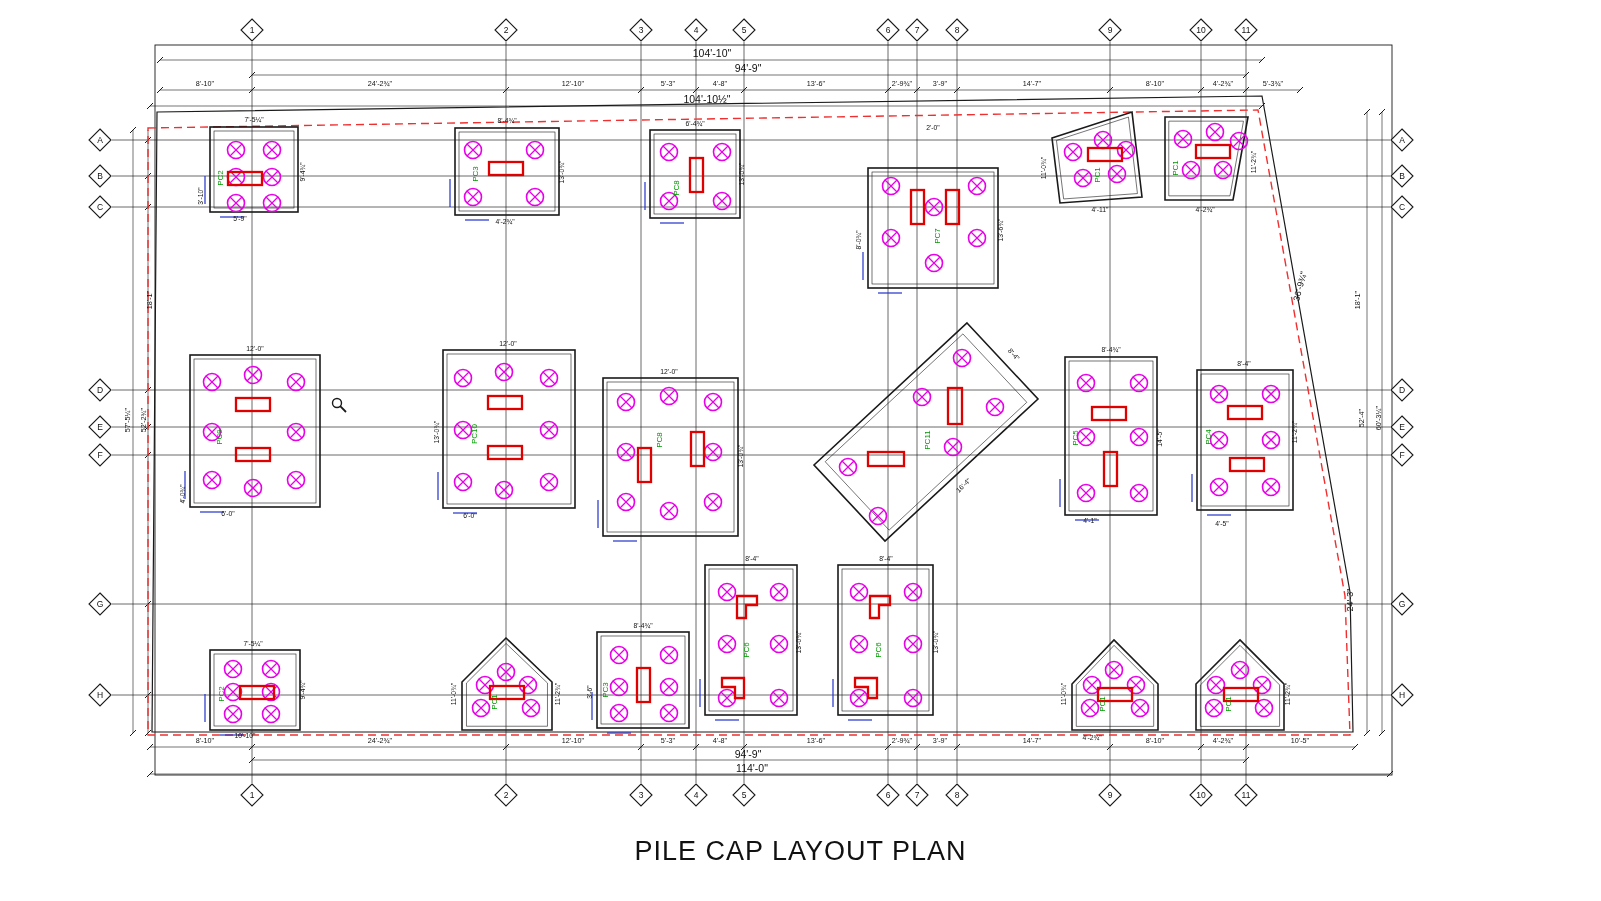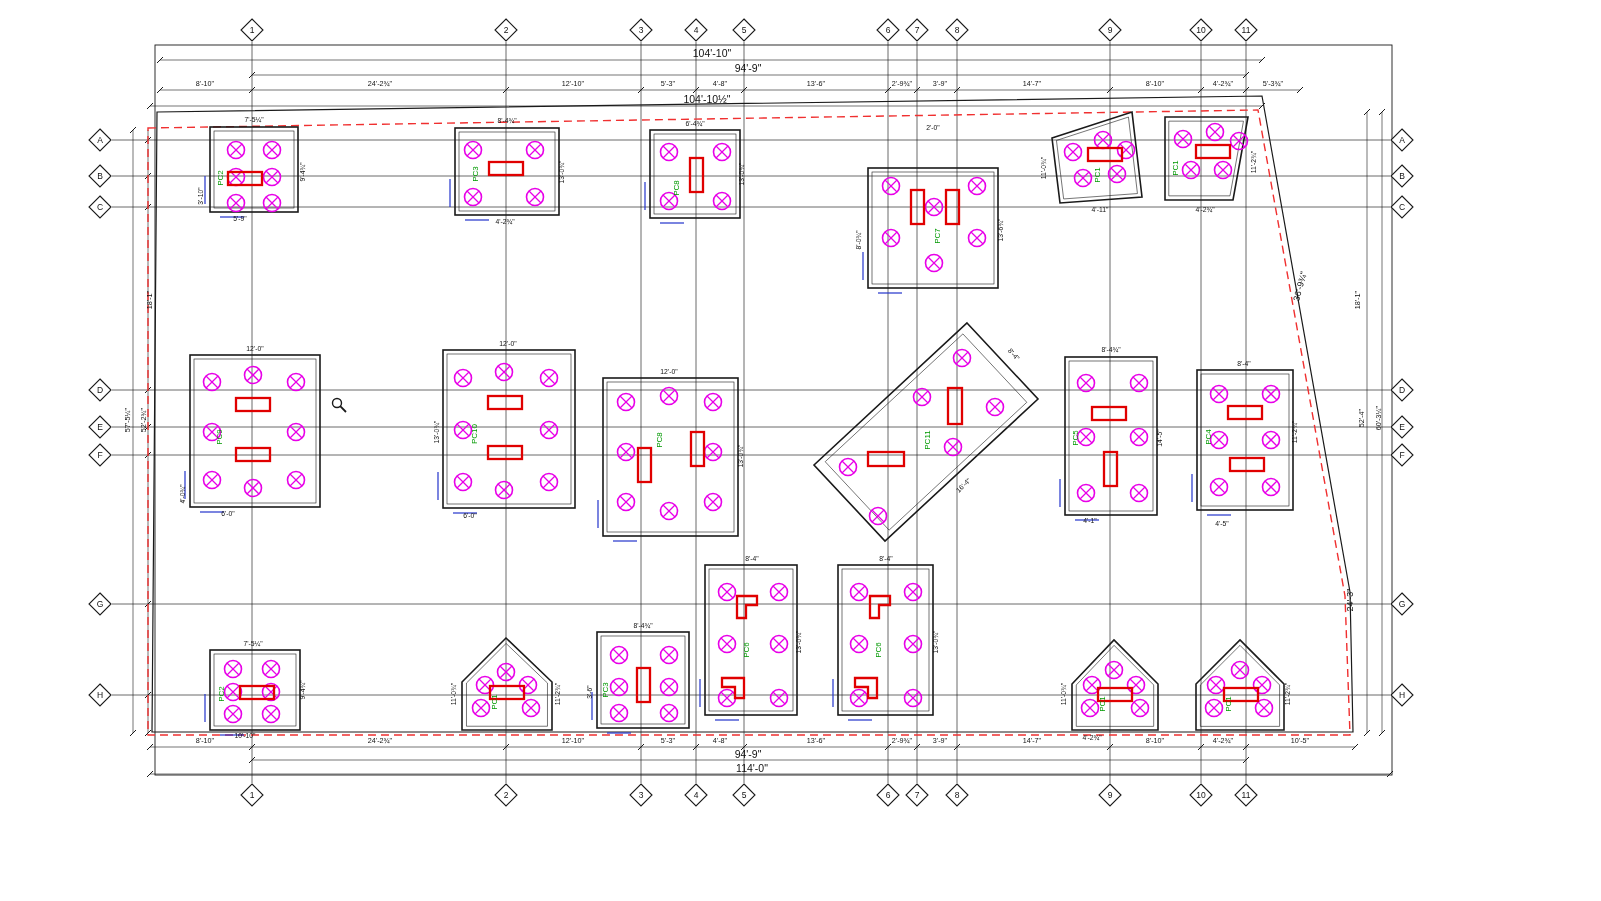--- a/index.html
+++ b/index.html
@@ -1036,13 +1036,14 @@
       <text x="1364" y="418" font-size="7.2" fill="#111111" text-anchor="middle" transform="rotate(-90 1364 418)">52'-4"</text>
       <text x="1303" y="287" font-size="9" fill="#111111" text-anchor="middle" transform="rotate(-75 1303 287)">36'-9¾"</text>
       <text x="1353" y="600" font-size="9" fill="#111111" text-anchor="middle" transform="rotate(-90 1353 600)">24'-3"</text>
       <text x="152" y="300" font-size="7.2" fill="#111111" text-anchor="middle" transform="rotate(-90 152 300)">18'-1"</text>
       <text x="1360" y="300" font-size="7.2" fill="#111111" text-anchor="middle" transform="rotate(-90 1360 300)">18'-1"</text>
       <g>
         <circle cx="337" cy="403" r="4.5" fill="none" stroke="#1a1a1a" stroke-width="1.4"></circle>
         <line x1="340.2" y1="406.2" x2="346" y2="412" stroke="#1a1a1a" stroke-width="1.8"></line>
       </g>
     </svg>
+  <div class="title">PILE CAP LAYOUT PLAN</div>
 </div>
 
 </body></html>

